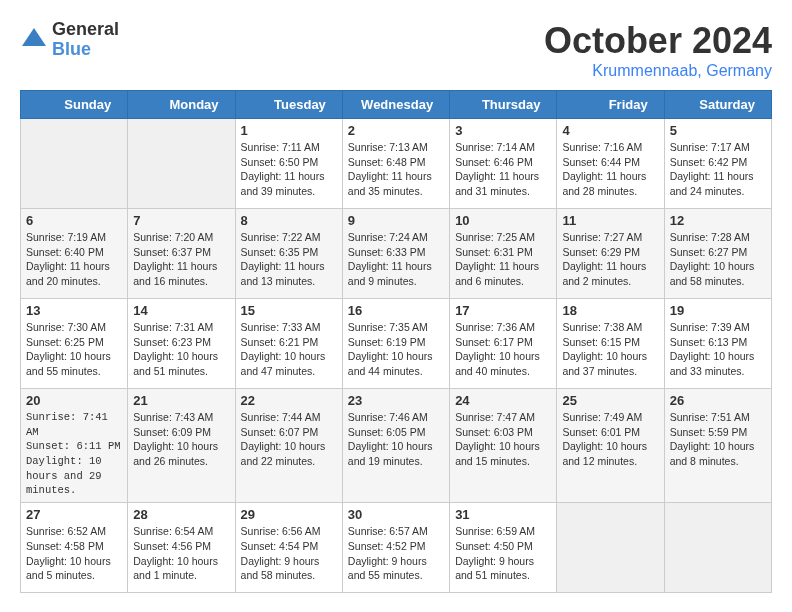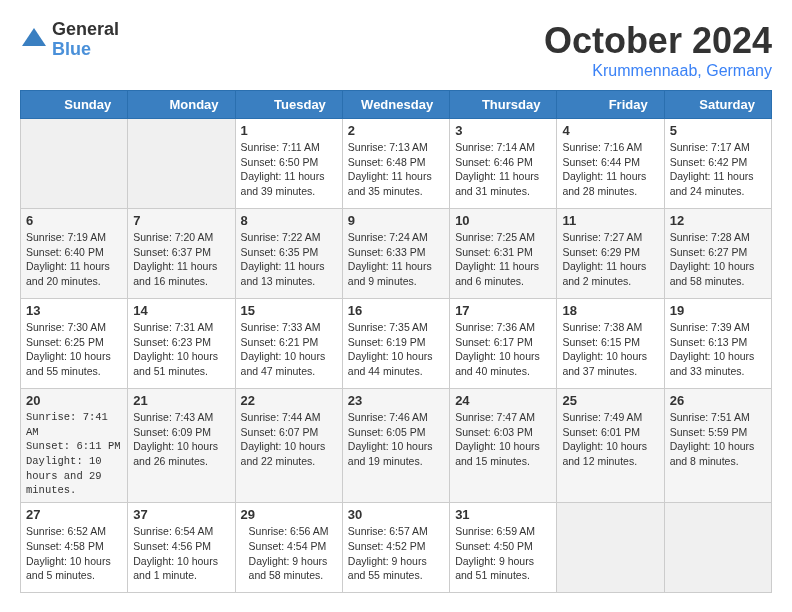--- a/index.html
+++ b/index.html
@@ -289,28 +289,28 @@
         </td>
       </tr>
       <tr>
         <td>
           <span class="day-number">27</span>
           <div class="day-info" style="white-space: pre-line;">Sunrise: 6:52 AM
 Sunset: 4:58 PM
 Daylight: 10 hours and 5 minutes.</div>
         </td>
         <td>
-          <span class="day-number">37</span>
+          <span class="day-number">28</span>
           <div class="day-info" style="white-space: pre-line;">Sunrise: 6:54 AM
 Sunset: 4:56 PM
 Daylight: 10 hours and 1 minute.</div>
         </td>
         <td>
           <span class="day-number">29</span>
-          <div class="day-info" style="white-space: pre-line; margin-left: 8px;">Sunrise: 6:56 AM
+          <div class="day-info" style="white-space: pre-line;">Sunrise: 6:56 AM
 Sunset: 4:54 PM
 Daylight: 9 hours and 58 minutes.</div>
         </td>
         <td>
           <span class="day-number">30</span>
           <div class="day-info" style="white-space: pre-line;">Sunrise: 6:57 AM
 Sunset: 4:52 PM
 Daylight: 9 hours and 55 minutes.</div>
         </td>
         <td>

